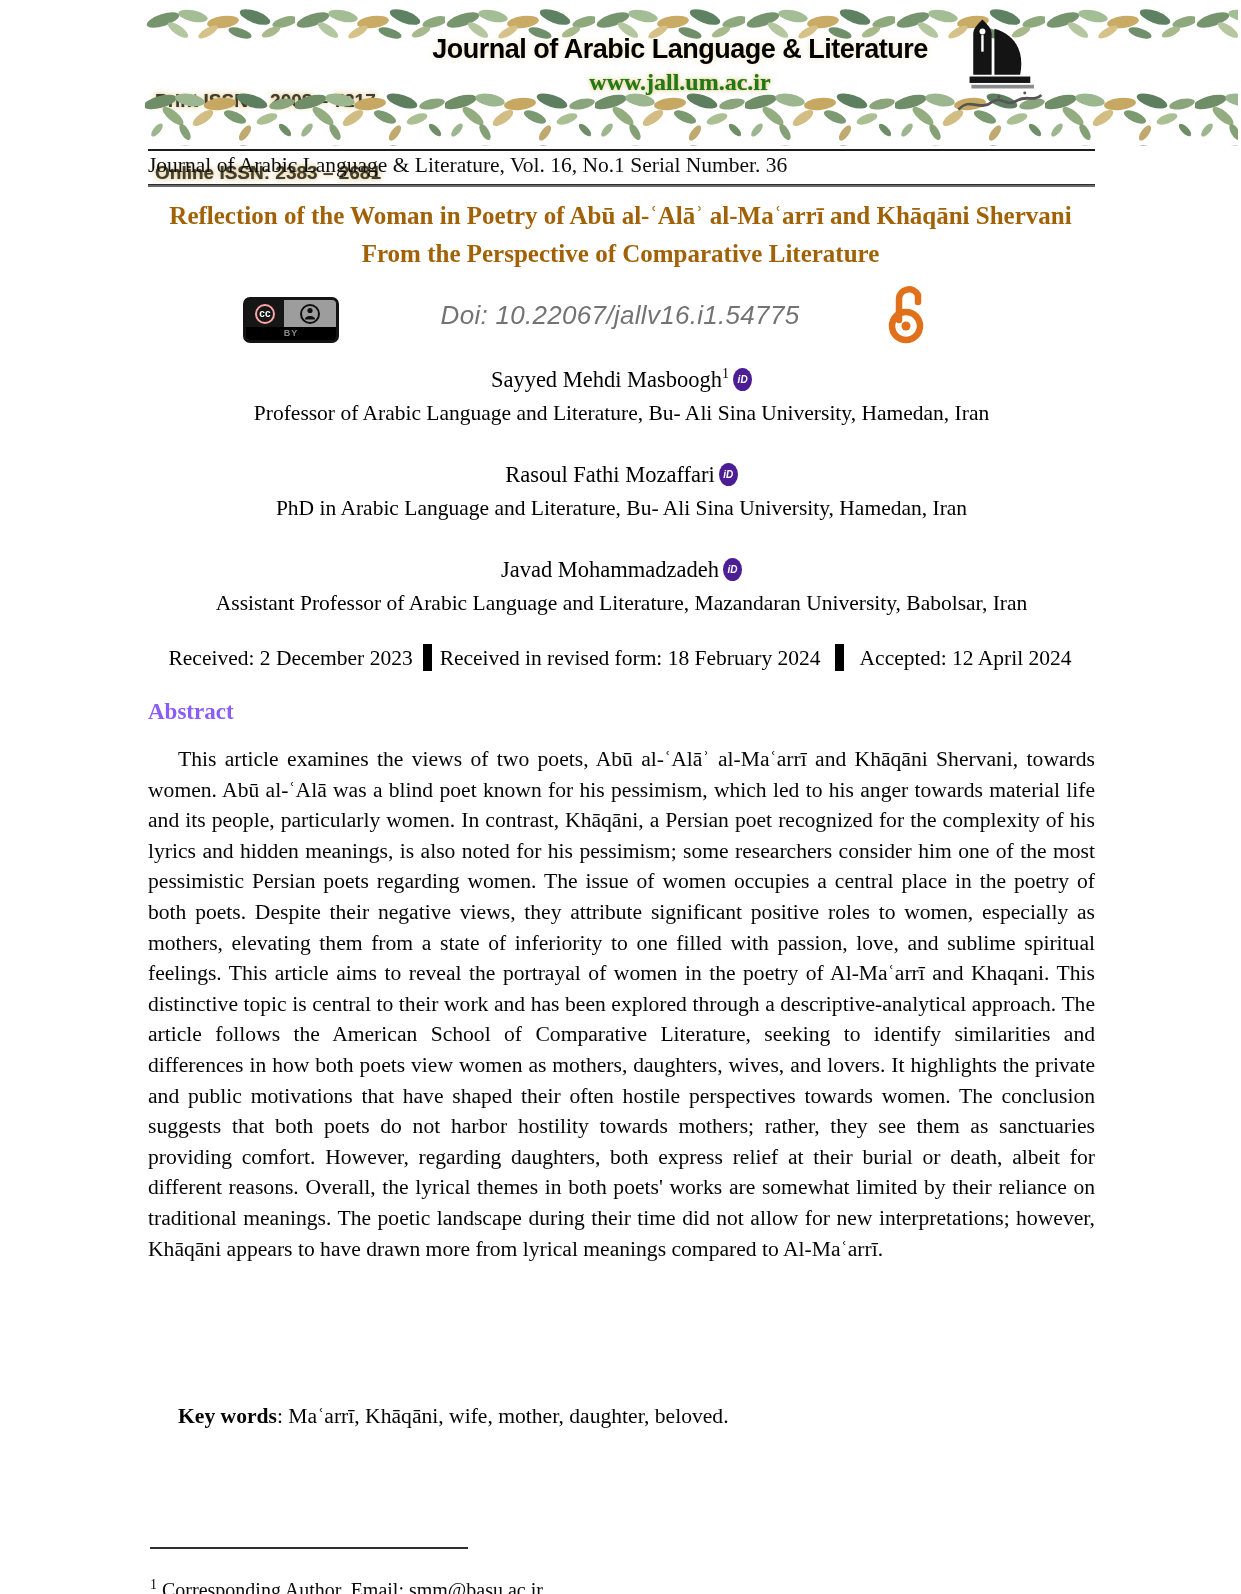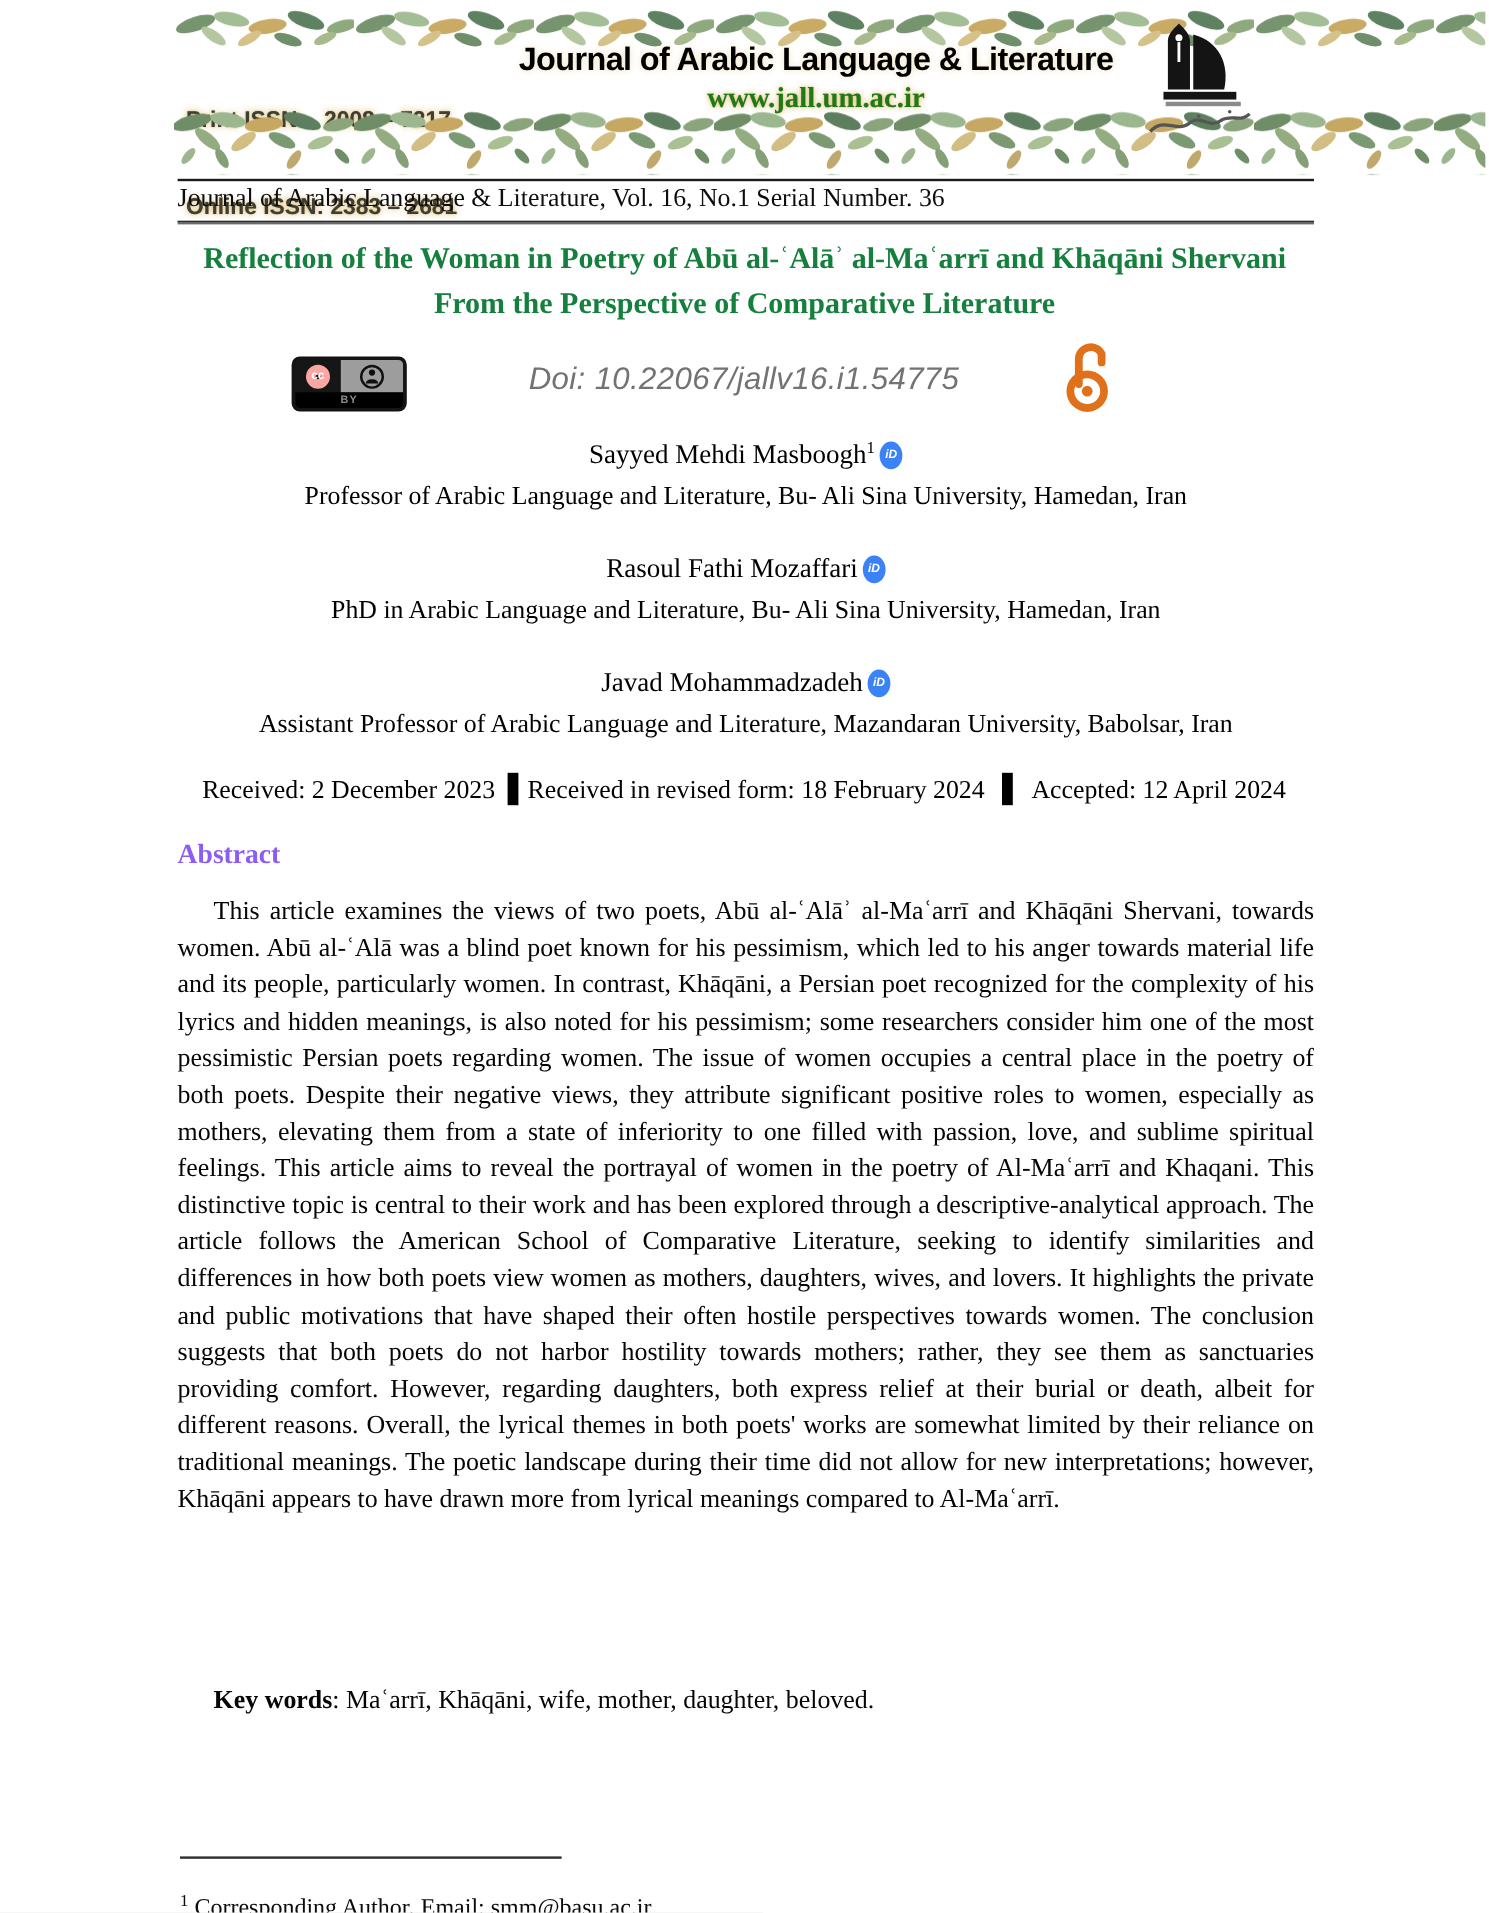--- a/index.html
+++ b/index.html
@@ -30,49 +30,49 @@
     color:#1e7a14;text-shadow:0 0 5px rgba(214,178,90,.9),0 0 1px rgba(160,130,60,.8);
   }
   .uni-logo{position:absolute;left:808px;top:-30px;width:92px;height:122px;z-index:3;}
   
   .rule1{position:absolute;left:148px;top:149px;width:947px;height:2px;background:#1c1c1c;}
   .masthead{position:absolute;left:148px;top:153px;width:947px;text-align:left;font-size:21.5px;color:#0d0d0d;}
   .rule2{position:absolute;left:148px;top:184px;width:947px;height:3px;background:#6a6a6a;border-top:1px solid #2b2b2b;box-sizing:border-box;}
   
   .art-title{
     position:absolute;left:168px;top:197px;width:905px;text-align:center;
-    font-size:25px;font-weight:bold;line-height:38px;color:#15803d;
+    font-size:25px;font-weight:bold;line-height:38px;color:#a16207;
   }
   
   .cc-badge{
     position:absolute;left:243px;top:297px;width:96px;height:46px;
     border:3px solid #141414;border-radius:7px;background:#141414;
     display:flex;flex-direction:column;overflow:hidden;box-sizing:border-box;
   }
   .cc-top{flex:1;display:flex;}
   .cc-left{width:42%;background:#161616;display:flex;align-items:center;justify-content:center;}
   .cc-right{flex:1;background:#9d9d9d;display:flex;align-items:center;justify-content:center;}
   .cc-circle{
-    width:20px;height:20px;border:8px solid #fca5a5;border-radius:50%;
+    width:20px;height:20px;border:2px solid #fca5a5;border-radius:50%;
     color:#fff;font:bold 10px "Liberation Sans",sans-serif;
     display:flex;align-items:center;justify-content:center;box-sizing:border-box;
   }
   .cc-bar{height:13px;background:#000000;color:#8a8a8a;
     font:bold 9px "Liberation Sans",sans-serif;text-align:center;line-height:13px;letter-spacing:1px;}
   .doi{
     position:absolute;left:350px;top:300px;width:540px;text-align:center;
     font-family:"Liberation Sans",sans-serif;font-size:26px;color:#737373;letter-spacing:.3px;font-style:italic;
   }
   .oa-icon{position:absolute;left:886px;top:282px;width:42px;height:64px;}
   
   .centerline{position:absolute;left:148px;width:947px;text-align:center;}
   .author-name{font-size:22.5px;color:#000;}
   .author-aff{font-size:21.5px;color:#000;}
   .orcid{
-    display:inline-flex;width:19px;height:23px;border-radius:50%;background:#3b82f6;
+    display:inline-flex;width:19px;height:23px;border-radius:50%;background:#4c1d95;
     color:#fff;font:bold italic 10px "Liberation Sans",sans-serif;
     align-items:center;justify-content:center;vertical-align:4px;margin-left:4px;
   }
   sup{font-size:14px;}
   
   .dates{position:absolute;left:60px;top:644px;width:1120px;text-align:center;font-size:21.5px;color:#000;}
   .dates .sep{display:inline-block;width:9px;height:27px;background:#000;vertical-align:-6px;}
   .sep-a{margin:0 8px 0 10px;}
   .sep-b{margin:0 16px 0 14px;}
   

